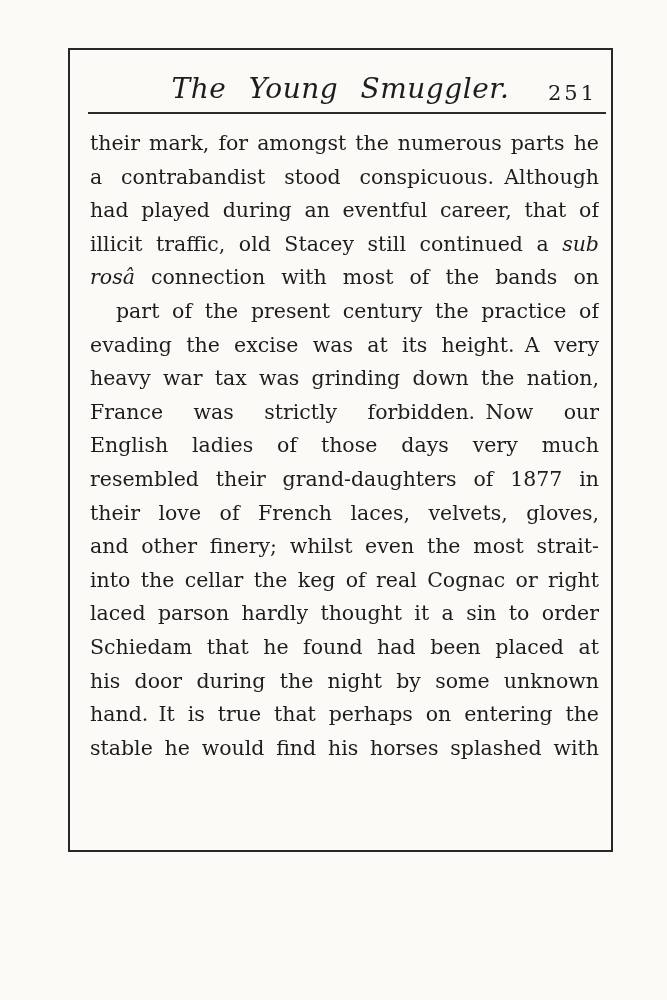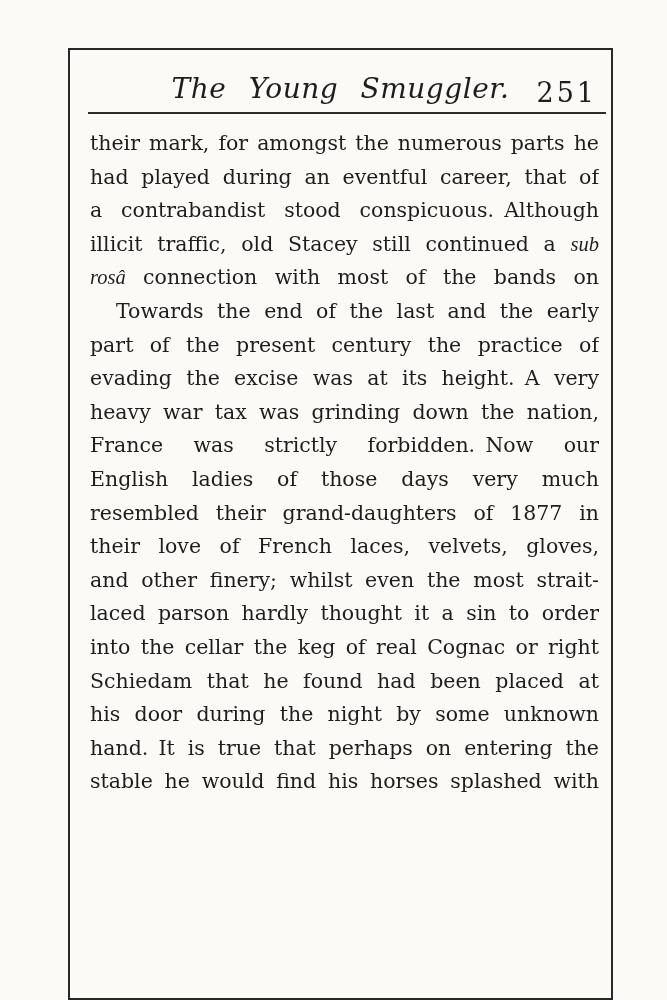--- a/index.html
+++ b/index.html
@@ -15,42 +15,42 @@
     overflow: hidden;
     background: var(--paper);
     color: var(--ink);
     font-family: "DejaVu Serif", "Liberation Serif", serif;
   }
   .frame {
     position: absolute;
     left: 68px;
     top: 48px;
     width: 545px;
-    height: 952px;
+    height: 804px;
     box-sizing: border-box;
     border: 2px solid var(--frame);
   }
   .page-header {
     position: relative;
     margin-top: 20px;
     height: 38px;
   }
   .header-title {
     text-align: center;
     font-style: italic;
     font-size: 28px;
     line-height: 38px;
     word-spacing: 13px;
     letter-spacing: 0.5px;
   }
   .page-number {
     position: absolute;
     right: 14px;
     top: 9px;
-    font-size: 27px;
+    font-size: 21px;
     letter-spacing: 3px;
     line-height: 28px;
   }
   .header-rule {
     border: none;
     border-top: 2px solid #2b2b2b;
     margin: 4px 5px 0 18px;
   }
   .body-text {
     margin: 13px 12px 0 20px;
@@ -62,52 +62,51 @@
     height: 33.6px;
     overflow: hidden;
     text-align: justify;
   }
   .line.justify {
     text-align-last: justify;
   }
   .paragraph.indented .line:first-child {
     text-indent: 26px;
   }
-  .italic { font-style: italic; font-family: Liberation Serif, serif; }
+  .italic { font-style: italic; }
 </style>
 </head>
 <body>
 
 <div class="page">
   <div class="frame">
     <div class="page-header">
       <div class="header-title">The Young Smuggler.</div>
       <div class="page-number">251</div>
     </div>
     <hr class="header-rule">
     <div class="body-text">
         <div class="paragraph">
           <div class="line justify"><span>their mark, for amongst the numerous parts he</span></div>
+          <div class="line justify"><span>a contrabandist stood conspicuous. Although</span></div>
           <div class="line justify"><span>had played during an eventful career, that of</span></div>
-          <div class="line justify"><span>a contrabandist stood conspicuous. Although</span></div>
           <div class="line justify"><span>illicit traffic, old Stacey still continued a </span><span class="italic">sub</span></div>
           <div class="line justify"><span class="italic">rosâ</span><span> connection with most of the bands on</span></div>
         </div>
         <div class="paragraph indented">
-          <div class="line justify"><span>Towards the end of the last and the early</span></div>
           <div class="line justify"><span>part of the present century the practice of</span></div>
           <div class="line justify"><span>evading the excise was at its height. A very</span></div>
           <div class="line justify"><span>heavy war tax was grinding down the nation,</span></div>
           <div class="line justify"><span>France was strictly forbidden. Now our</span></div>
           <div class="line justify"><span>English ladies of those days very much</span></div>
           <div class="line justify"><span>resembled their grand-daughters of 1877 in</span></div>
           <div class="line justify"><span>their love of French laces, velvets, gloves,</span></div>
           <div class="line justify"><span>and other finery; whilst even the most strait-</span></div>
+          <div class="line justify"><span>into the cellar the keg of real Cognac or right</span></div>
           <div class="line justify"><span>laced parson hardly thought it a sin to order</span></div>
-          <div class="line justify"><span>into the cellar the keg of real Cognac or right</span></div>
           <div class="line justify"><span>Schiedam that he found had been placed at</span></div>
           <div class="line justify"><span>his door during the night by some unknown</span></div>
           <div class="line justify"><span>hand. It is true that perhaps on entering the</span></div>
           <div class="line justify"><span>stable he would find his horses splashed with</span></div>
         </div>
       </div>
   </div>
 </div>
 
 </body></html>

